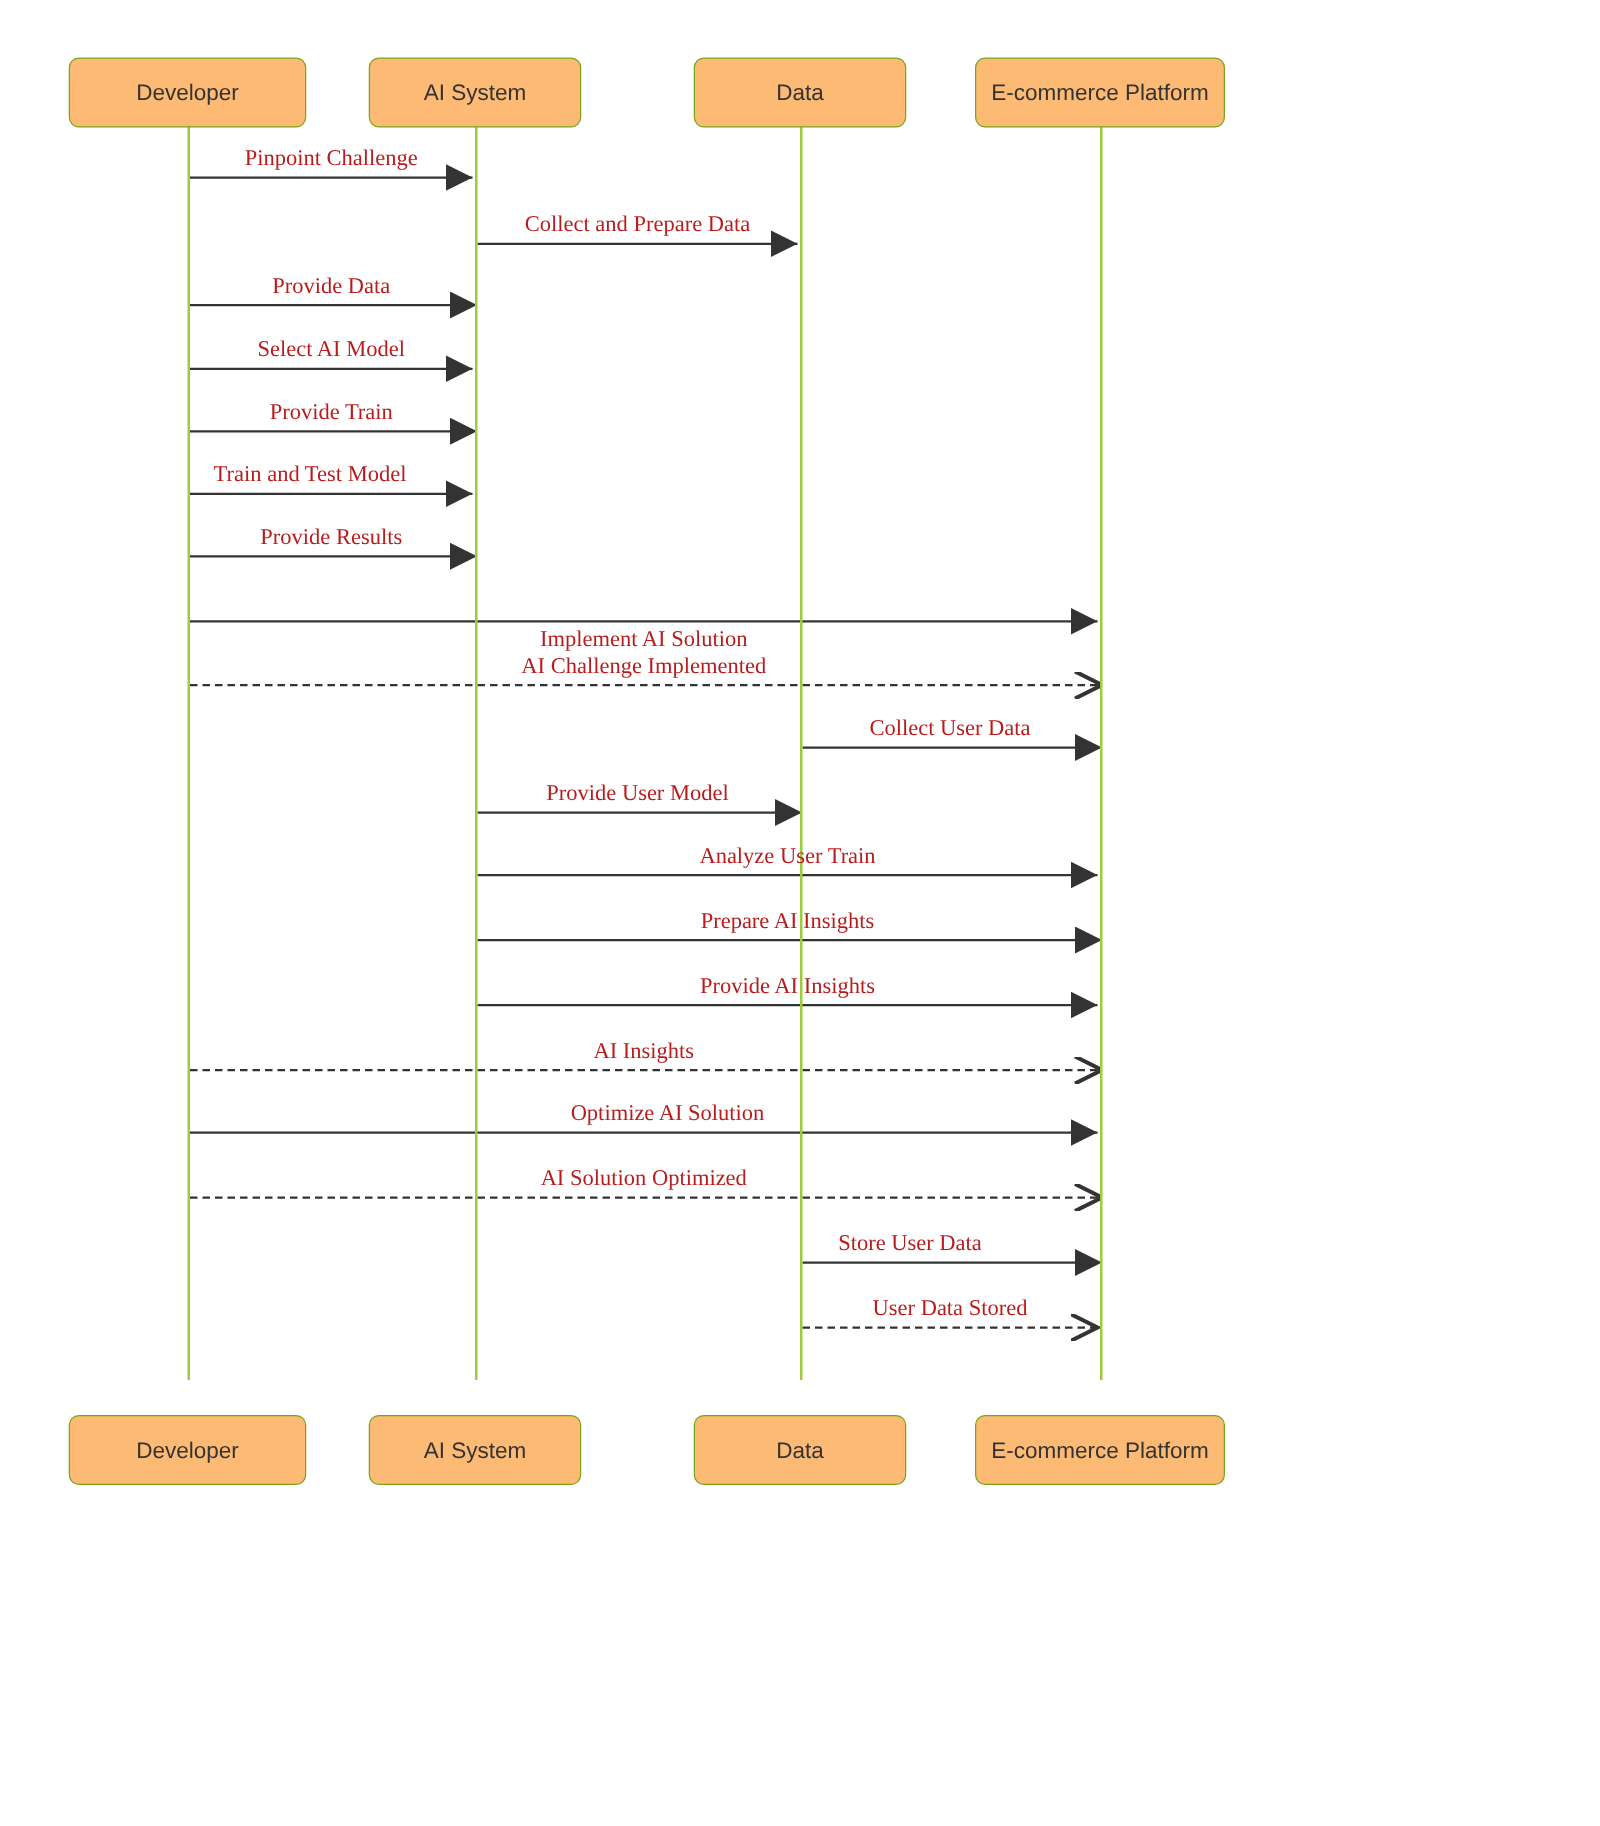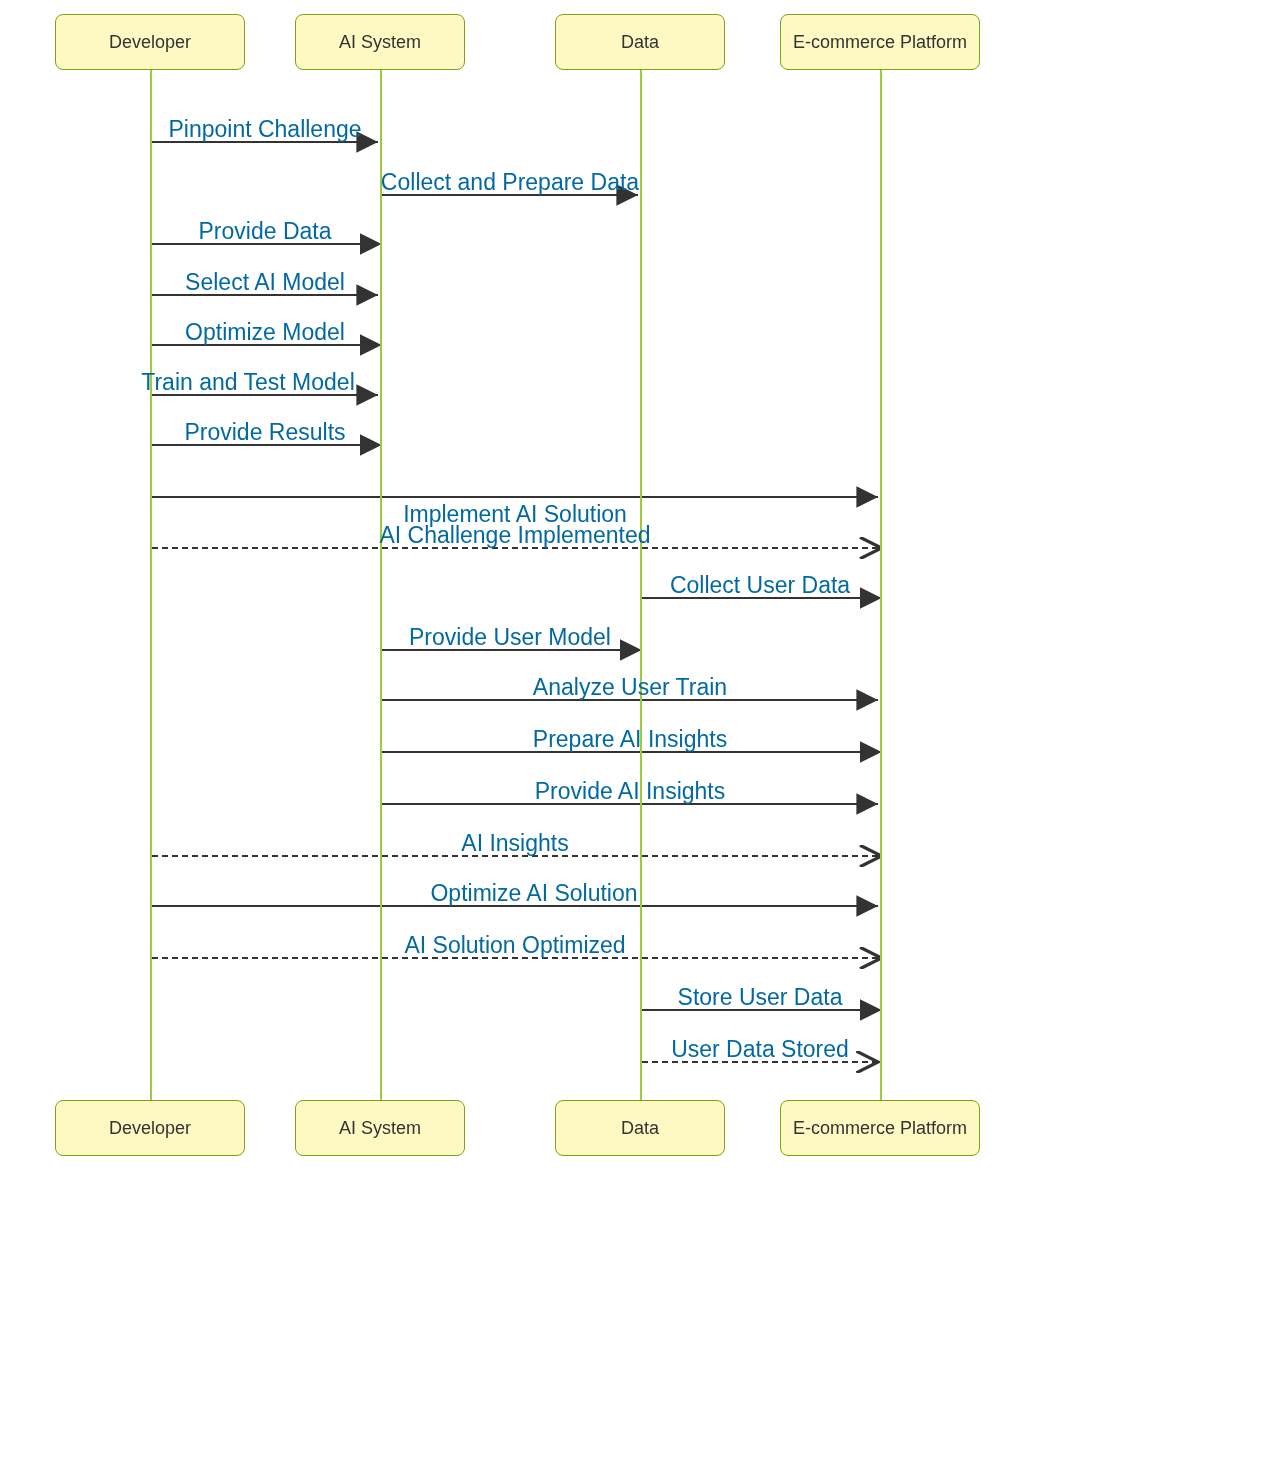--- a/index.html
+++ b/index.html
@@ -12,44 +12,46 @@
     position: relative;
     width: 1280px;
     height: 1461px;
     margin: 0 auto;
   }
   .participant {
     position: absolute;
     box-sizing: border-box;
     border: 1px solid #7aa515;
     border-radius: 8px;
-    background: #fef9c3;
+    background: #fdba74;
     display: flex;
     align-items: center;
     justify-content: center;
     font-size: 18px;
     color: #333;
     height: 56px;
     text-align: center;
     padding: 16px 6px;
+    margin-top: 32px;
   }
   .lifeline {
     position: absolute;
     width: 0;
     border-left: 2px solid #9ccc3c;
     top: 70px;
     bottom: 70px; 
   }
   .msg-label {
     position: absolute;
-    font-size: 23px;
-    color: #0369a1;
+    font-size: 18px;
+    color: #b91c1c;
     text-align: center;
     white-space: nowrap;
     transform: translate(-50%, 0);
+    font-family: Liberation Serif, serif;
   }
   svg.arrows {
     position: absolute;
     left: 0;
     top: 0;
     width: 1280px;
     height: 1461px;
     pointer-events: none;
   }
   .arrow-line {
@@ -112,28 +114,28 @@
     <div class="participant" style="left: 555px; top: 14px; width: 170px;">Data</div>
     <div class="participant" style="left: 780px; top: 14px; width: 200px;">E-commerce Platform</div>
     <div class="participant" style="left: 55px; top: 1100px; width: 190px;">Developer</div>
     <div class="participant" style="left: 295px; top: 1100px; width: 170px;">AI System</div>
     <div class="participant" style="left: 555px; top: 1100px; width: 170px;">Data</div>
     <div class="participant" style="left: 780px; top: 1100px; width: 200px;">E-commerce Platform</div>
     <div class="msg-label" style="left: 265px; top: 116px;">Pinpoint Challenge</div>
     <div class="msg-label" style="left: 510px; top: 169px;">Collect and Prepare Data</div>
     <div class="msg-label" style="left: 265px; top: 218px;">Provide Data</div>
     <div class="msg-label" style="left: 265px; top: 269px;">Select AI Model</div>
-    <div class="msg-label" style="left: 265px; top: 319px;">Optimize Model</div>
+    <div class="msg-label" style="left: 265px; top: 319px;">Provide Train</div>
     <div class="msg-label" style="left: 248px; top: 369px;">Train and Test Model</div>
     <div class="msg-label" style="left: 265px; top: 419px;">Provide Results</div>
     <div class="msg-label" style="left: 515px; top: 471px; margin-top: 30px;">Implement AI Solution</div>
     <div class="msg-label" style="left: 515px; top: 522px;">AI Challenge Implemented</div>
     <div class="msg-label" style="left: 760px; top: 572px;">Collect User Data</div>
     <div class="msg-label" style="left: 510px; top: 624px;">Provide User Model</div>
     <div class="msg-label" style="left: 630px; top: 674px;">Analyze User Train</div>
     <div class="msg-label" style="left: 630px; top: 726px;">Prepare AI Insights</div>
     <div class="msg-label" style="left: 630px; top: 778px;">Provide AI Insights</div>
     <div class="msg-label" style="left: 515px; top: 830px;">AI Insights</div>
     <div class="msg-label" style="left: 534px; top: 880px;">Optimize AI Solution</div>
     <div class="msg-label" style="left: 515px; top: 932px;">AI Solution Optimized</div>
-    <div class="msg-label" style="left: 760px; top: 984px;">Store User Data</div>
+    <div class="msg-label" style="left: 728px; top: 984px;">Store User Data</div>
     <div class="msg-label" style="left: 760px; top: 1036px;">User Data Stored</div>
   </div>
 
 </body></html>

